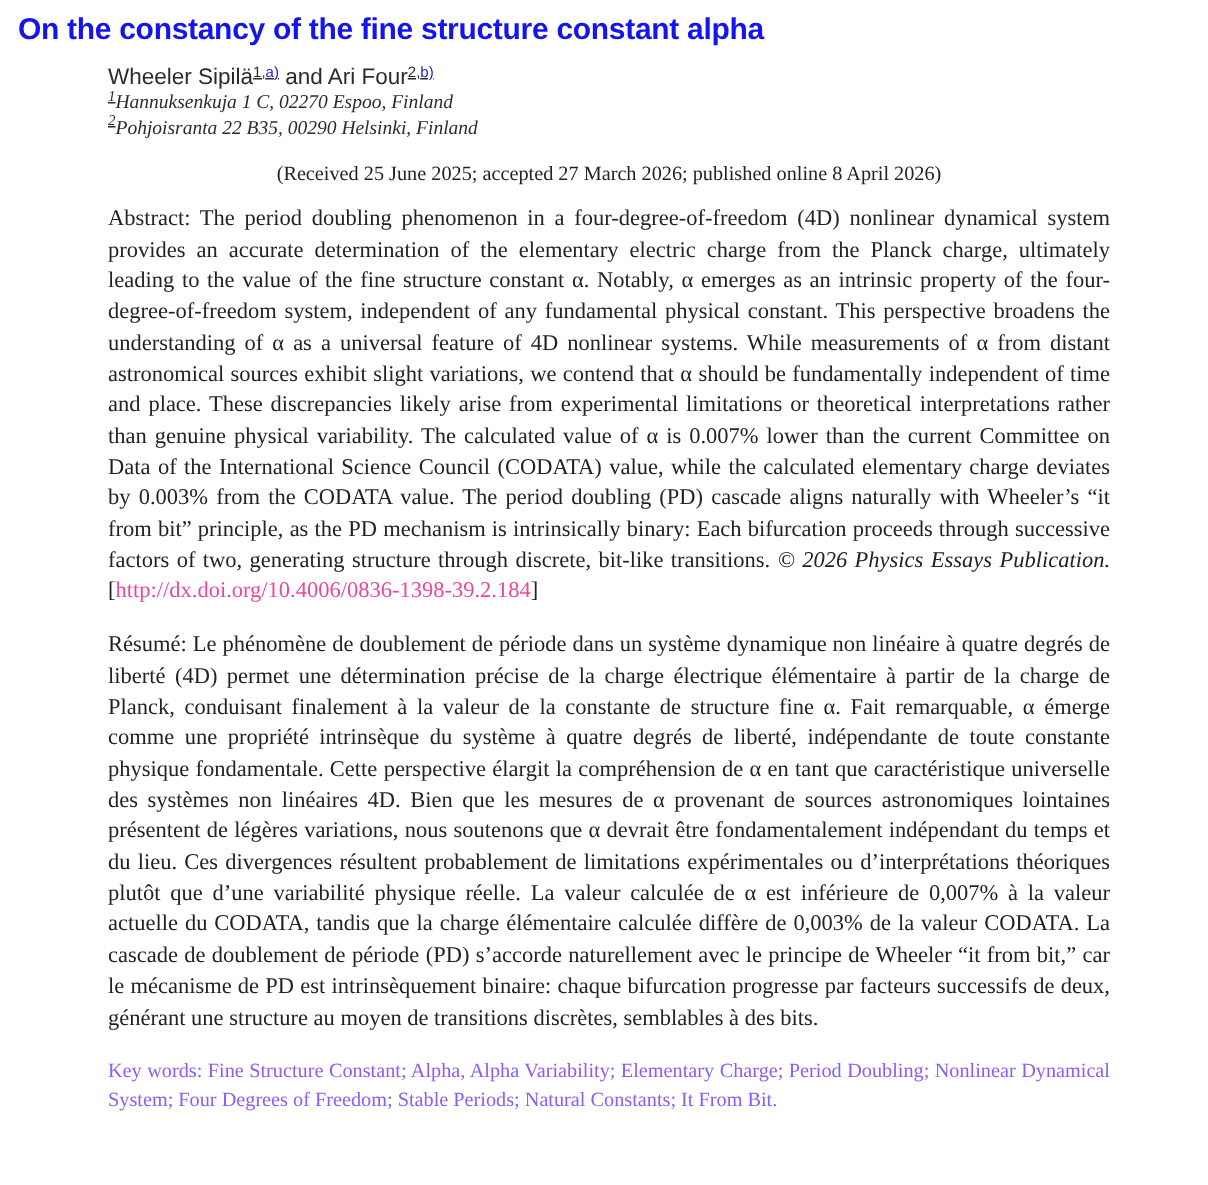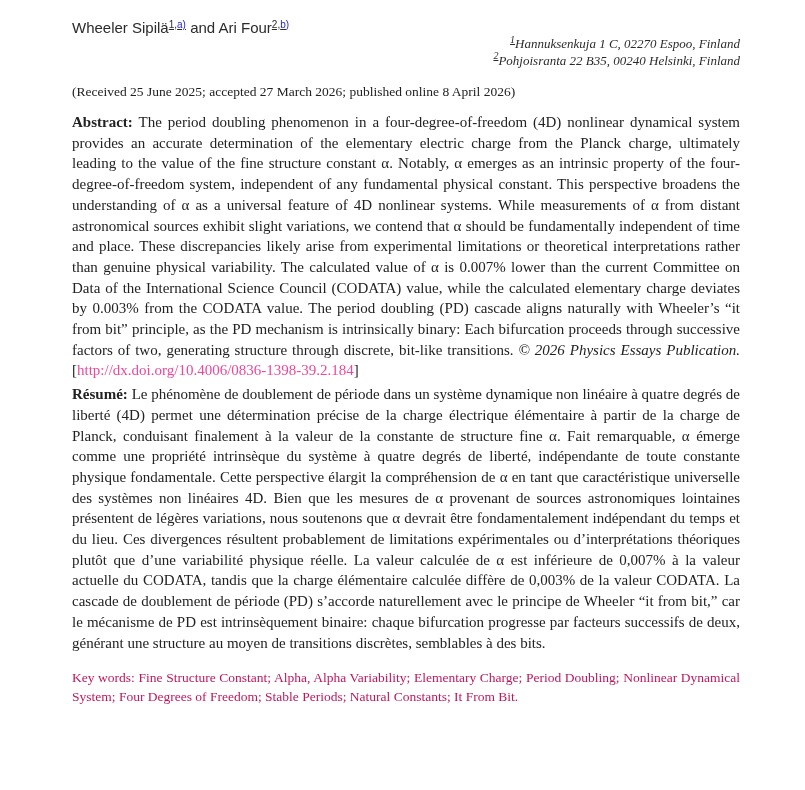--- a/index.html
+++ b/index.html
@@ -37,62 +37,63 @@
     top: -0.55em;
     text-decoration: underline;
   }
   .supnote { color: #2424cc; text-decoration: none; cursor: pointer; }
 
   .affil {
     font-size: 13px;
     font-style: italic;
     line-height: 16.5px;
     color: #2b2b2b;
-    text-align: right;
   }
 
   .received {
     margin-top: 15px;
     font-size: 13.5px;
     color: #222222;
+    text-align: center;
   }
 
   .para {
     margin: 0;
     text-align: justify;
     font-size: 15px;
     line-height: 20.7px;
     color: #222222;
   }
   .abstract-para { margin-top: 12px; }
-  .resume-para  { margin-top: 3px; }
-  .plabel { font-weight: bold; }
+  .resume-para  { margin-top: 15px; }
+  .plabel { font-weight: normal; }
   .doi-link { color: #ec4899; text-decoration: none; cursor: pointer; }
 
   .keywords {
     margin-top: 15px;
     text-align: justify;
     font-size: 13.5px;
     line-height: 19px;
-    color: #be185d;
+    color: #8b5cf6;
   }
 </style>
 </head>
 <body>
 
 <div class="page">
 
+  <h1 class="paper-title">On the constancy of the fine structure constant alpha</h1>
 
   <div class="content">
 
     <div class="authors"><span>Wheeler Sipilä</span><sup><span>1,</span><a class="supnote">a)</a></sup><span> and </span><span>Ari Four</span><sup><span>2,</span><a class="supnote">b)</a></sup></div>
 
     <div class="affil"><sup>1</sup><span>Hannuksenkuja 1 C, 02270 Espoo, Finland</span></div>
 
-    <div class="affil"><sup>2</sup><span>Pohjoisranta 22 B35, 00240 Helsinki, Finland</span></div>
+    <div class="affil"><sup>2</sup><span>Pohjoisranta 22 B35, 00290 Helsinki, Finland</span></div>
 
     <div class="received">(Received 25 June 2025; accepted 27 March 2026; published online 8 April 2026)</div>
 
     <p class="para abstract-para"><span class="plabel">Abstract:</span> <span>The period doubling phenomenon in a four-degree-of-freedom (4D) nonlinear dynamical system provides an accurate determination of the elementary electric charge from the Planck charge, ultimately leading to the value of the fine structure constant α. Notably, α emerges as an intrinsic property of the four-degree-of-freedom system, independent of any fundamental physical constant. This perspective broadens the understanding of α as a universal feature of 4D nonlinear systems. While measurements of α from distant astronomical sources exhibit slight variations, we contend that α should be fundamentally independent of time and place. These discrepancies likely arise from experimental limitations or theoretical interpretations rather than genuine physical variability. The calculated value of α is 0.007% lower than the current Committee on Data of the International Science Council (CODATA) value, while the calculated elementary charge deviates by 0.003% from the CODATA value. The period doubling (PD) cascade aligns naturally with Wheeler’s “it from bit” principle, as the PD mechanism is intrinsically binary: Each bifurcation proceeds through successive factors of two, generating structure through discrete, bit-like transitions.</span> <i>© 2026 Physics Essays Publication.</i> <span>[</span><a class="doi-link">http://dx.doi.org/10.4006/0836-1398-39.2.184</a><span>]</span></p>
 
     <p class="para resume-para"><span class="plabel">Résumé:</span> <span>Le phénomène de doublement de période dans un système dynamique non linéaire à quatre degrés de liberté (4D) permet une détermination précise de la charge électrique élémentaire à partir de la charge de Planck, conduisant finalement à la valeur de la constante de structure fine α. Fait remarquable, α émerge comme une propriété intrinsèque du système à quatre degrés de liberté, indépendante de toute constante physique fondamentale. Cette perspective élargit la compréhension de α en tant que caractéristique universelle des systèmes non linéaires 4D. Bien que les mesures de α provenant de sources astronomiques lointaines présentent de légères variations, nous soutenons que α devrait être fondamentalement indépendant du temps et du lieu. Ces divergences résultent probablement de limitations expérimentales ou d’interprétations théoriques plutôt que d’une variabilité physique réelle. La valeur calculée de α est inférieure de 0,007% à la valeur actuelle du CODATA, tandis que la charge élémentaire calculée diffère de 0,003% de la valeur CODATA. La cascade de doublement de période (PD) s’accorde naturellement avec le principe de Wheeler “it from bit,” car le mécanisme de PD est intrinsèquement binaire: chaque bifurcation progresse par facteurs successifs de deux, générant une structure au moyen de transitions discrètes, semblables à des bits.</span></p>
 
     <p class="keywords">Key words: Fine Structure Constant; Alpha, Alpha Variability; Elementary Charge; Period Doubling; Nonlinear Dynamical System; Four Degrees of Freedom; Stable Periods; Natural Constants; It From Bit.</p>
 
   </div>

